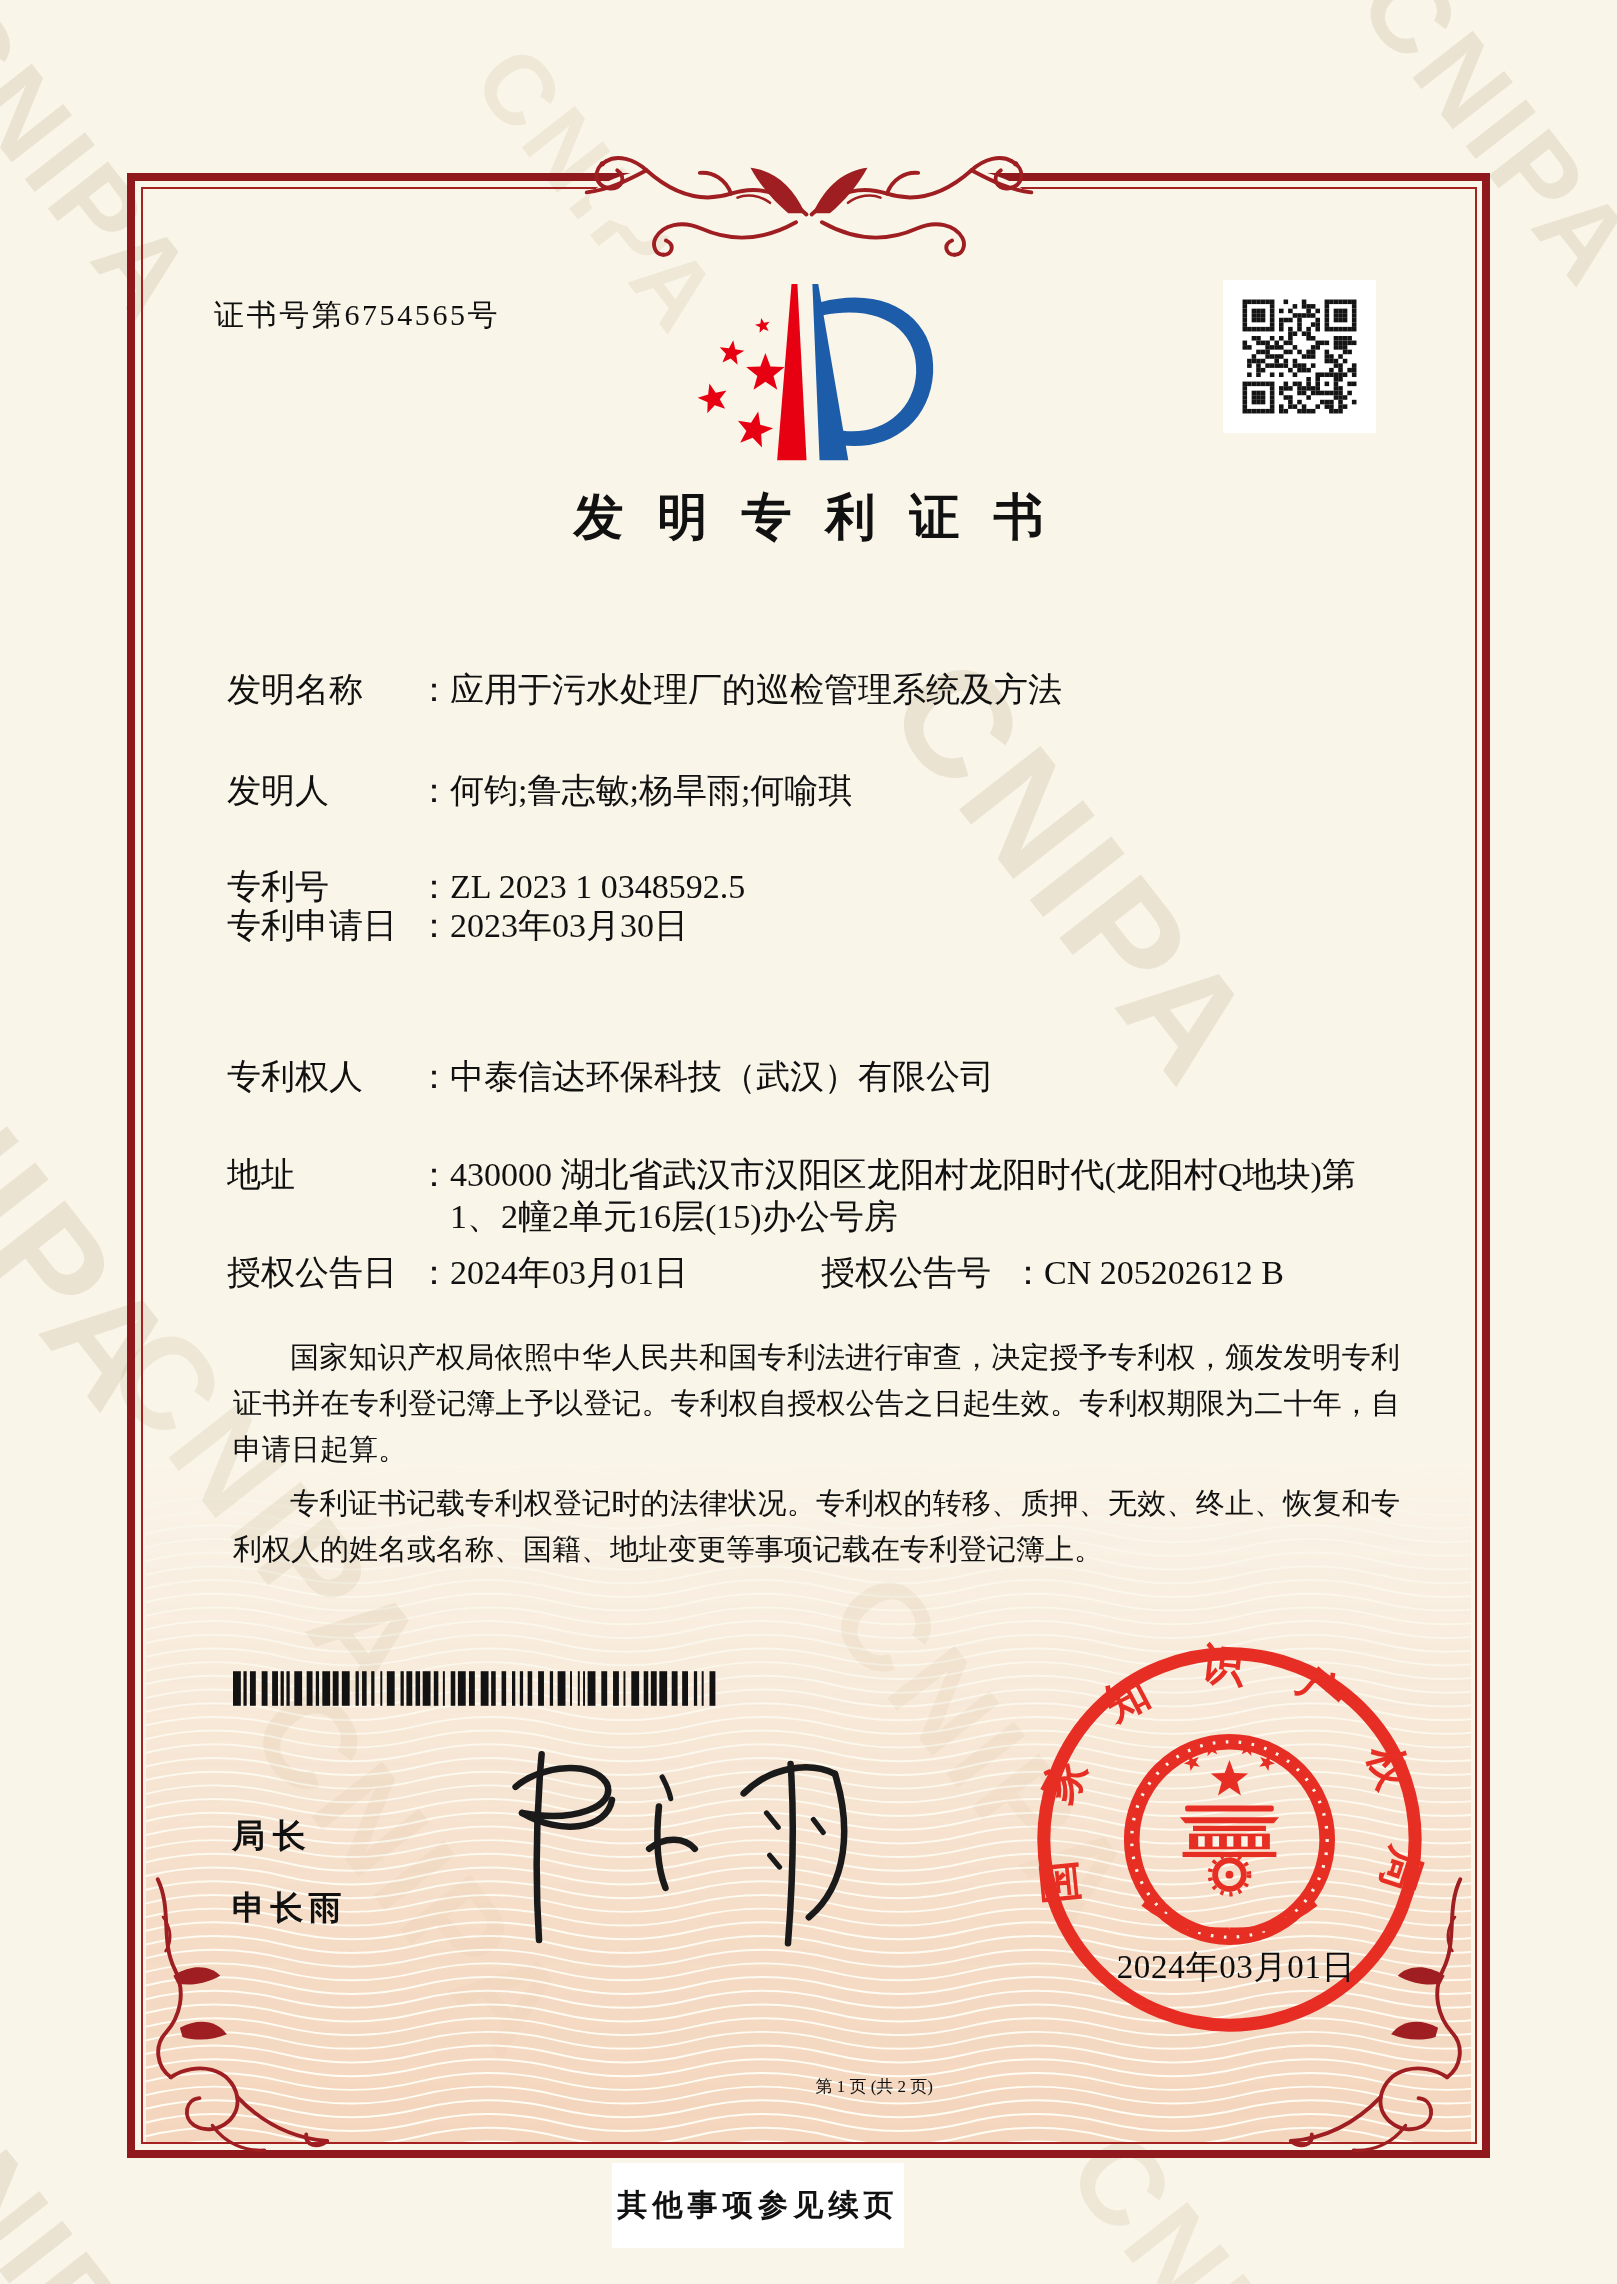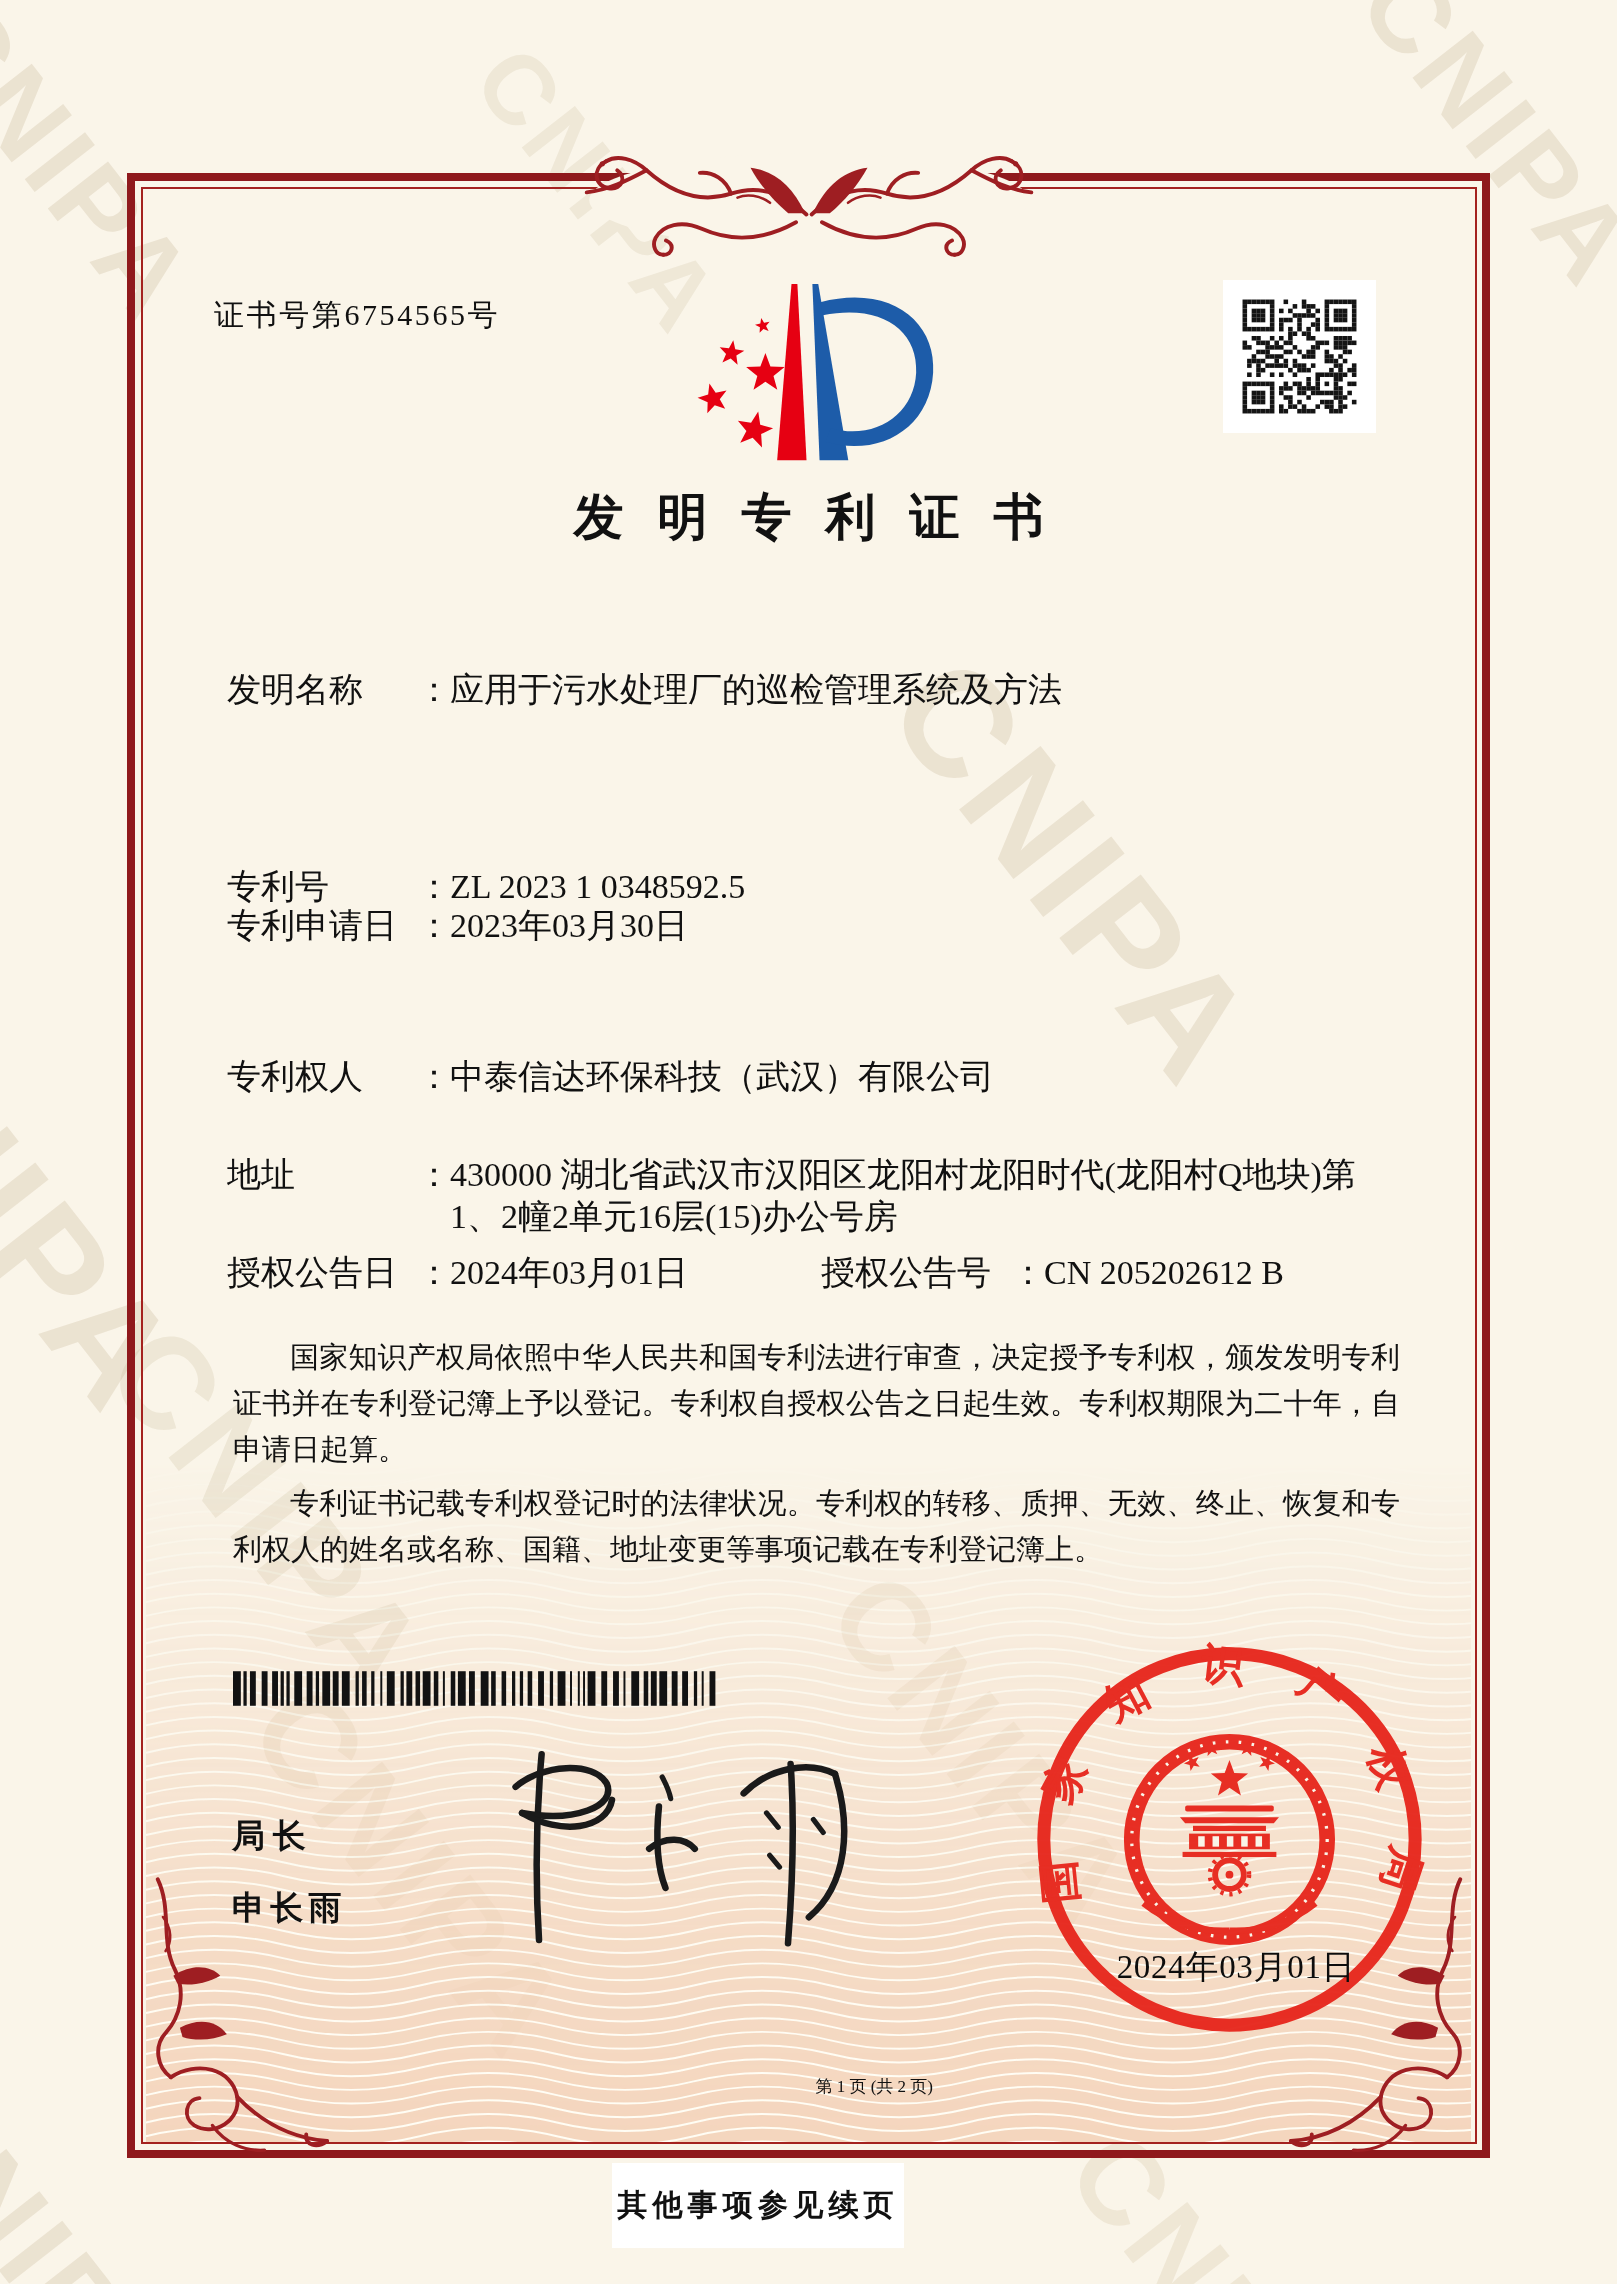--- a/index.html
+++ b/index.html
@@ -485,20 +485,23 @@
         <rect x="170" y="198" width="7" height="7"></rect>
         <rect x="177" y="198" width="7" height="7"></rect>
       </g>
   </svg>
 
   <div class="title">发明专利证书</div>
 
   <div class="row" style="top:669px;">
     <span class="f-label">发明名称</span><span class="f-colon">：</span><span class="f-value">应用于污水处理厂的巡检管理系统及方法</span>
   </div>
+  <div class="row" style="top:770px;">
+    <span class="f-label">发明人</span><span class="f-colon">：</span><span class="f-value">何钧;鲁志敏;杨旱雨;何喻琪</span>
+  </div>
   <div class="row" style="top:866px;">
     <span class="f-label">专利号</span><span class="f-colon">：</span><span class="f-value">ZL 2023 1 0348592.5</span>
   </div>
   <div class="row" style="top:905px;">
     <span class="f-label">专利申请日</span><span class="f-colon">：</span><span class="f-value">2023年03月30日</span>
   </div>
   <div class="row" style="top:1056px;">
     <span class="f-label">专利权人</span><span class="f-colon">：</span><span class="f-value">中泰信达环保科技（武汉）有限公司</span>
   </div>
   <div class="row" style="top:1154px;">

